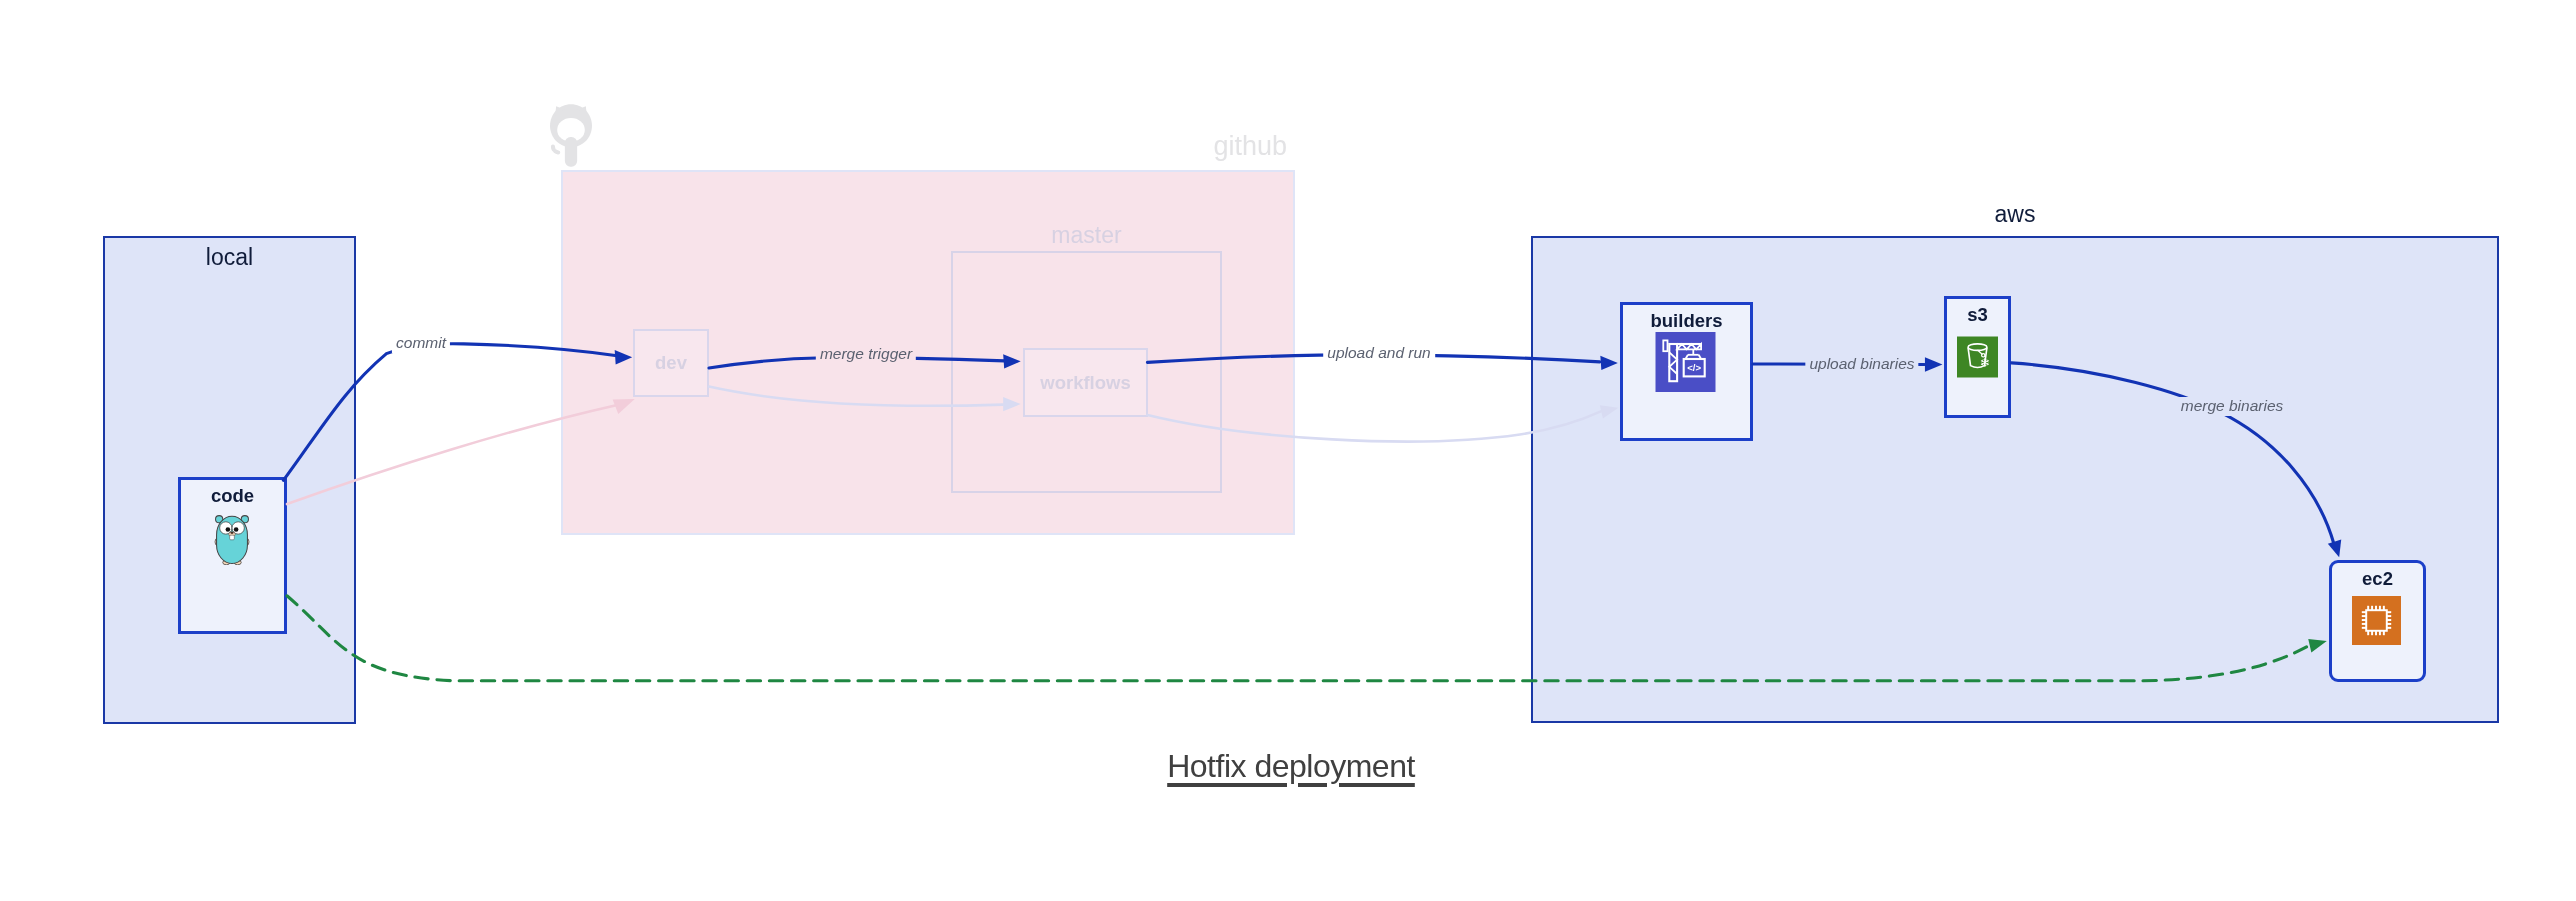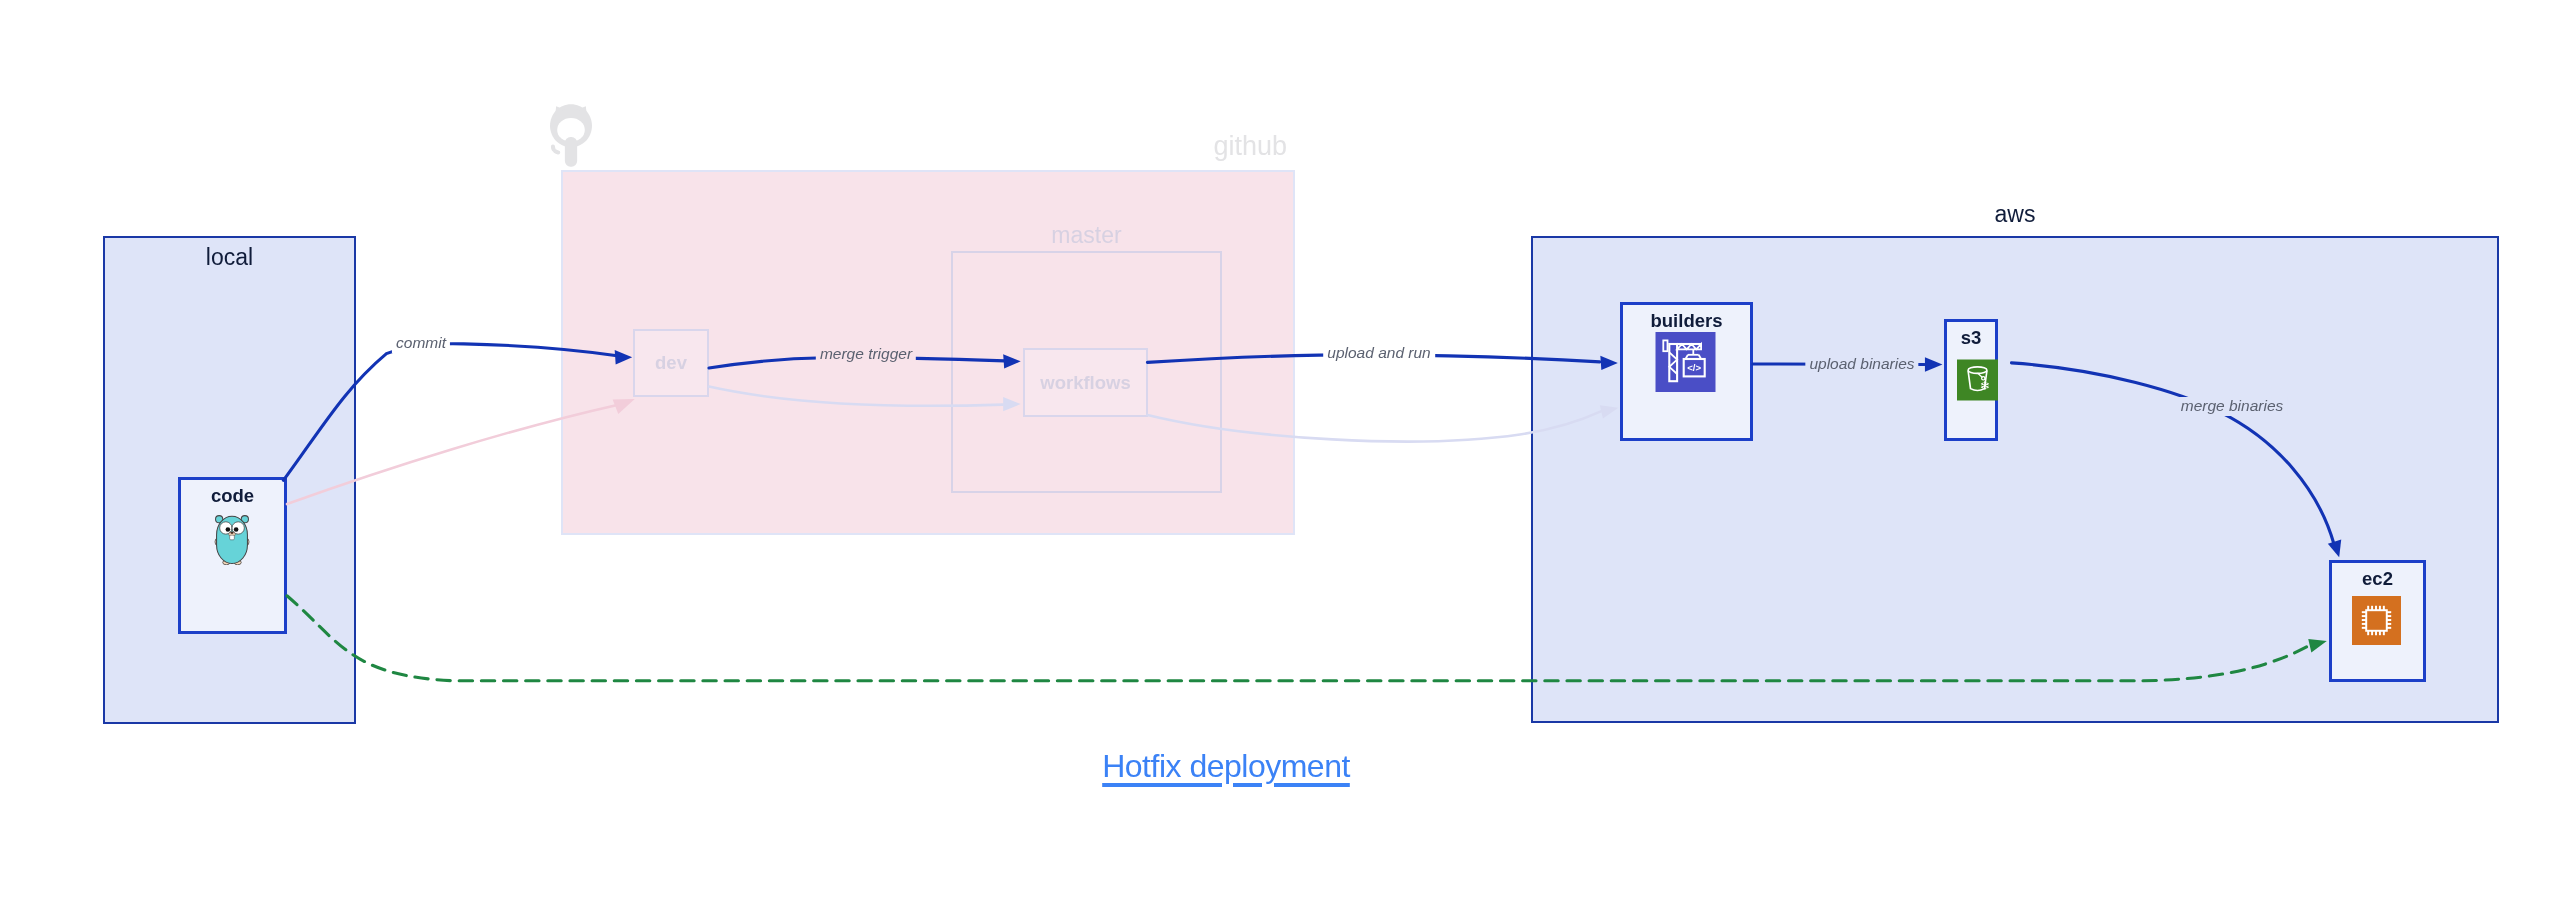--- a/index.html
+++ b/index.html
@@ -28,22 +28,22 @@
   #lbl-github{left:562px;top:131px;width:725px;text-align:right;font-size:27px;color:var(--github_gray);}
   #lbl-master{left:951px;top:222px;width:271px;color:var(--faded_ink);}
   .node{position:absolute;box-sizing:border-box;z-index:2;}
   .node-strong{background:var(--node_fill);border:3.6px solid var(--node_border);}
   .node-faded{background:var(--pink_node_fill);border:2.1px solid var(--pink_node_border);
               display:flex;align-items:center;justify-content:center;}
   #node-code{left:178px;top:477px;width:109px;height:157px;}
   #node-dev{left:633px;top:329px;width:76px;height:68px;}
   #node-workflows{left:1023px;top:348px;width:125px;height:69px;}
   #node-builders{left:1620px;top:302px;width:133px;height:139px;}
-  #node-s3{left:1944px;top:319px;width:54px;height:122px;}
-  #node-ec2{left:2329px;top:560px;width:97px;height:122px;}
+  #node-s3{left:1944px;top:296px;width:67px;height:122px;}
+  #node-ec2{left:2329px;top:560px;width:97px;height:122px;border-radius:9px;}
   .node-label{display:block;margin-top:5.2px;text-align:center;font-weight:bold;font-size:18.5px;color:var(--ink);}
   .node-label-faded{font-weight:bold;font-size:18.5px;color:var(--faded_ink);}
   .node-icon{position:absolute;}
   #icon-gopher{left:33px;top:31px;width:36px;height:54px;}
   #icon-builders{left:32px;top:27px;width:61px;height:60px;}
   #icon-s3{left:9.8px;top:36px;width:41px;height:44px;}
   #icon-ec2{left:20px;top:33px;width:49px;height:49px;}
   #icon-octocat{position:absolute;left:549px;top:103px;width:44px;height:64px;z-index:2;}
   #edges{position:absolute;left:0;top:0;width:2604px;height:902px;z-index:3;pointer-events:none;}
   .e-blue{stroke:var(--edge_blue);stroke-width:6;fill:none;stroke-linecap:round;}
@@ -52,22 +52,22 @@
   .e-green{stroke:var(--green);stroke-width:6;fill:none;stroke-linecap:round;stroke-dasharray:26 17;}
   .a-blue{fill:var(--edge_blue);} .a-lav{fill:var(--faded_lav);}
   .a-pinkf{fill:var(--faded_pink);} .a-green{fill:var(--green);}
   .edge-label{position:absolute;z-index:4;transform:translateX(-50%);font-style:italic;
               font-size:15.5px;line-height:18.5px;color:var(--label_gray);padding:0 4.1px;white-space:nowrap;}
   #elbl-commit{left:421px;top:334px;background:var(--white);}
   #elbl-merge{left:866px;top:345px;background:var(--pink_fill);}
   #elbl-uploadrun{left:1379px;top:344px;background:var(--white);}
   #elbl-uploadbin{left:1851px;top:355px;background:var(--region_fill);margin-left:11px;}
   #elbl-pullbin{left:2232px;top:397px;background:var(--region_fill);}
-  #diagram-title{position:absolute;left:917px;top:748px;width:618px;text-align:center;z-index:5;
-                 font-size:32px;letter-spacing:-0.5px;color:#3b82f6;text-decoration:underline;
+  #diagram-title{position:absolute;left:982px;top:748px;width:618px;text-align:center;z-index:5;
+                 font-size:32px;letter-spacing:-0.5px;color:#404040;text-decoration:underline;
                  text-decoration-thickness:4.1px;text-underline-offset:6.2px;}
 </style>
 </head>
 <body>
 
 <div id="canvas">
 
   <div class="container-box" id="box-local"></div>
   <div class="container-box" id="box-github"></div>
   <div class="container-box" id="box-master"></div>

